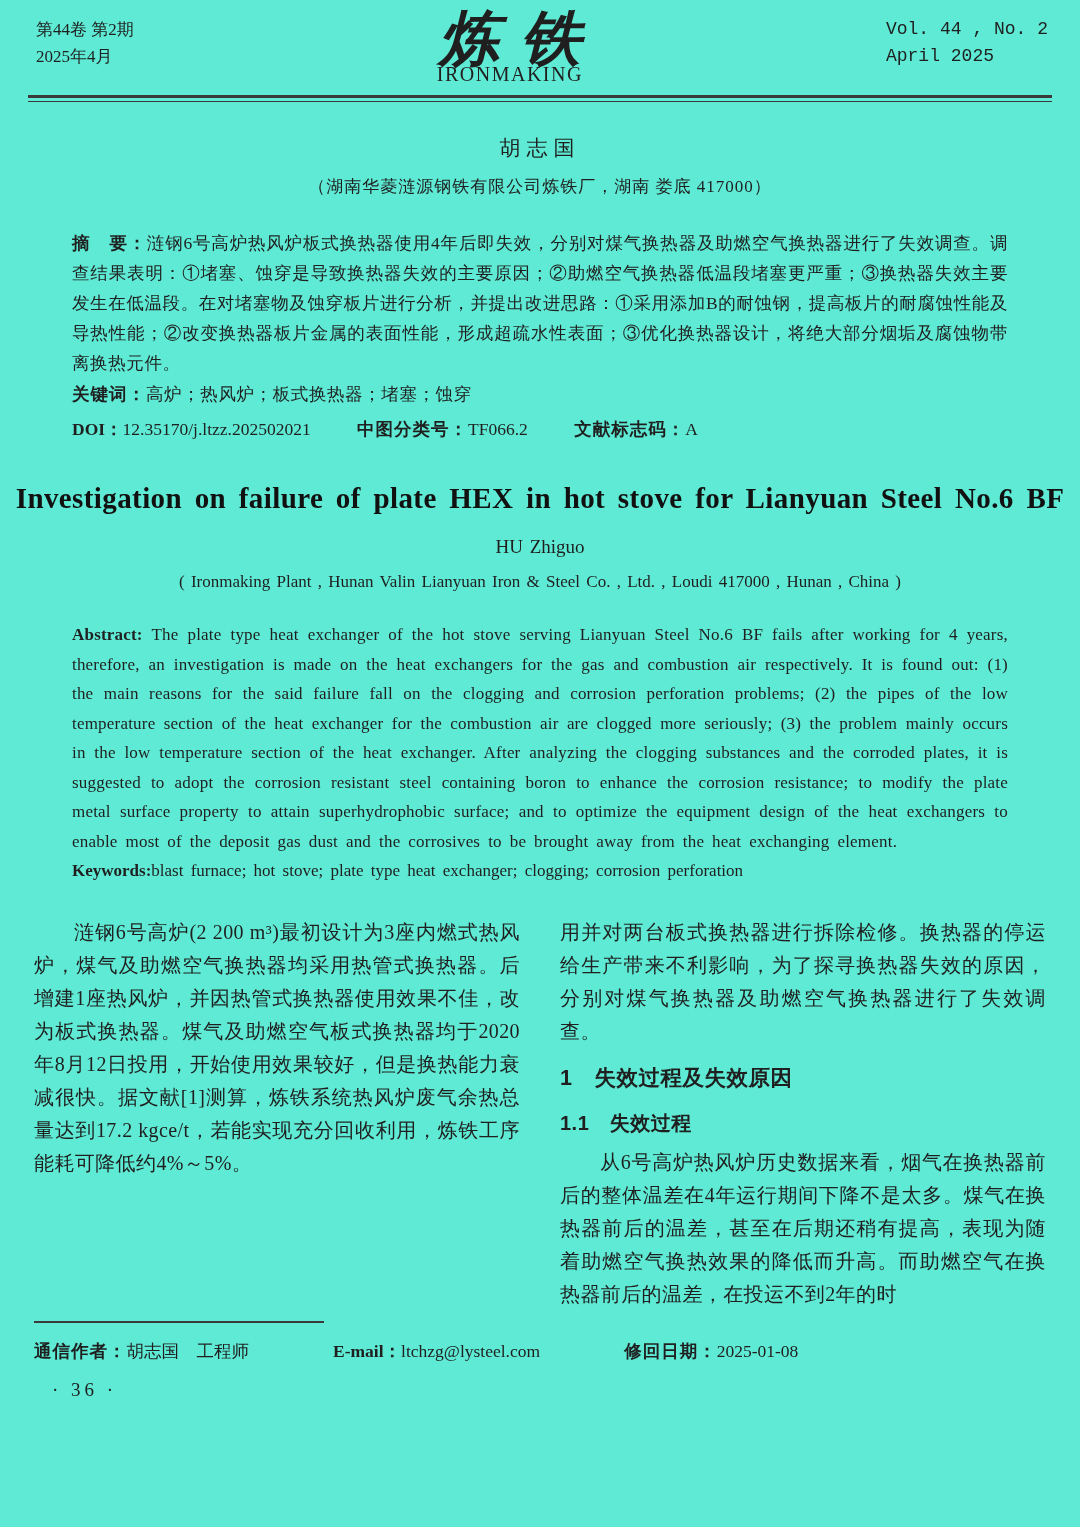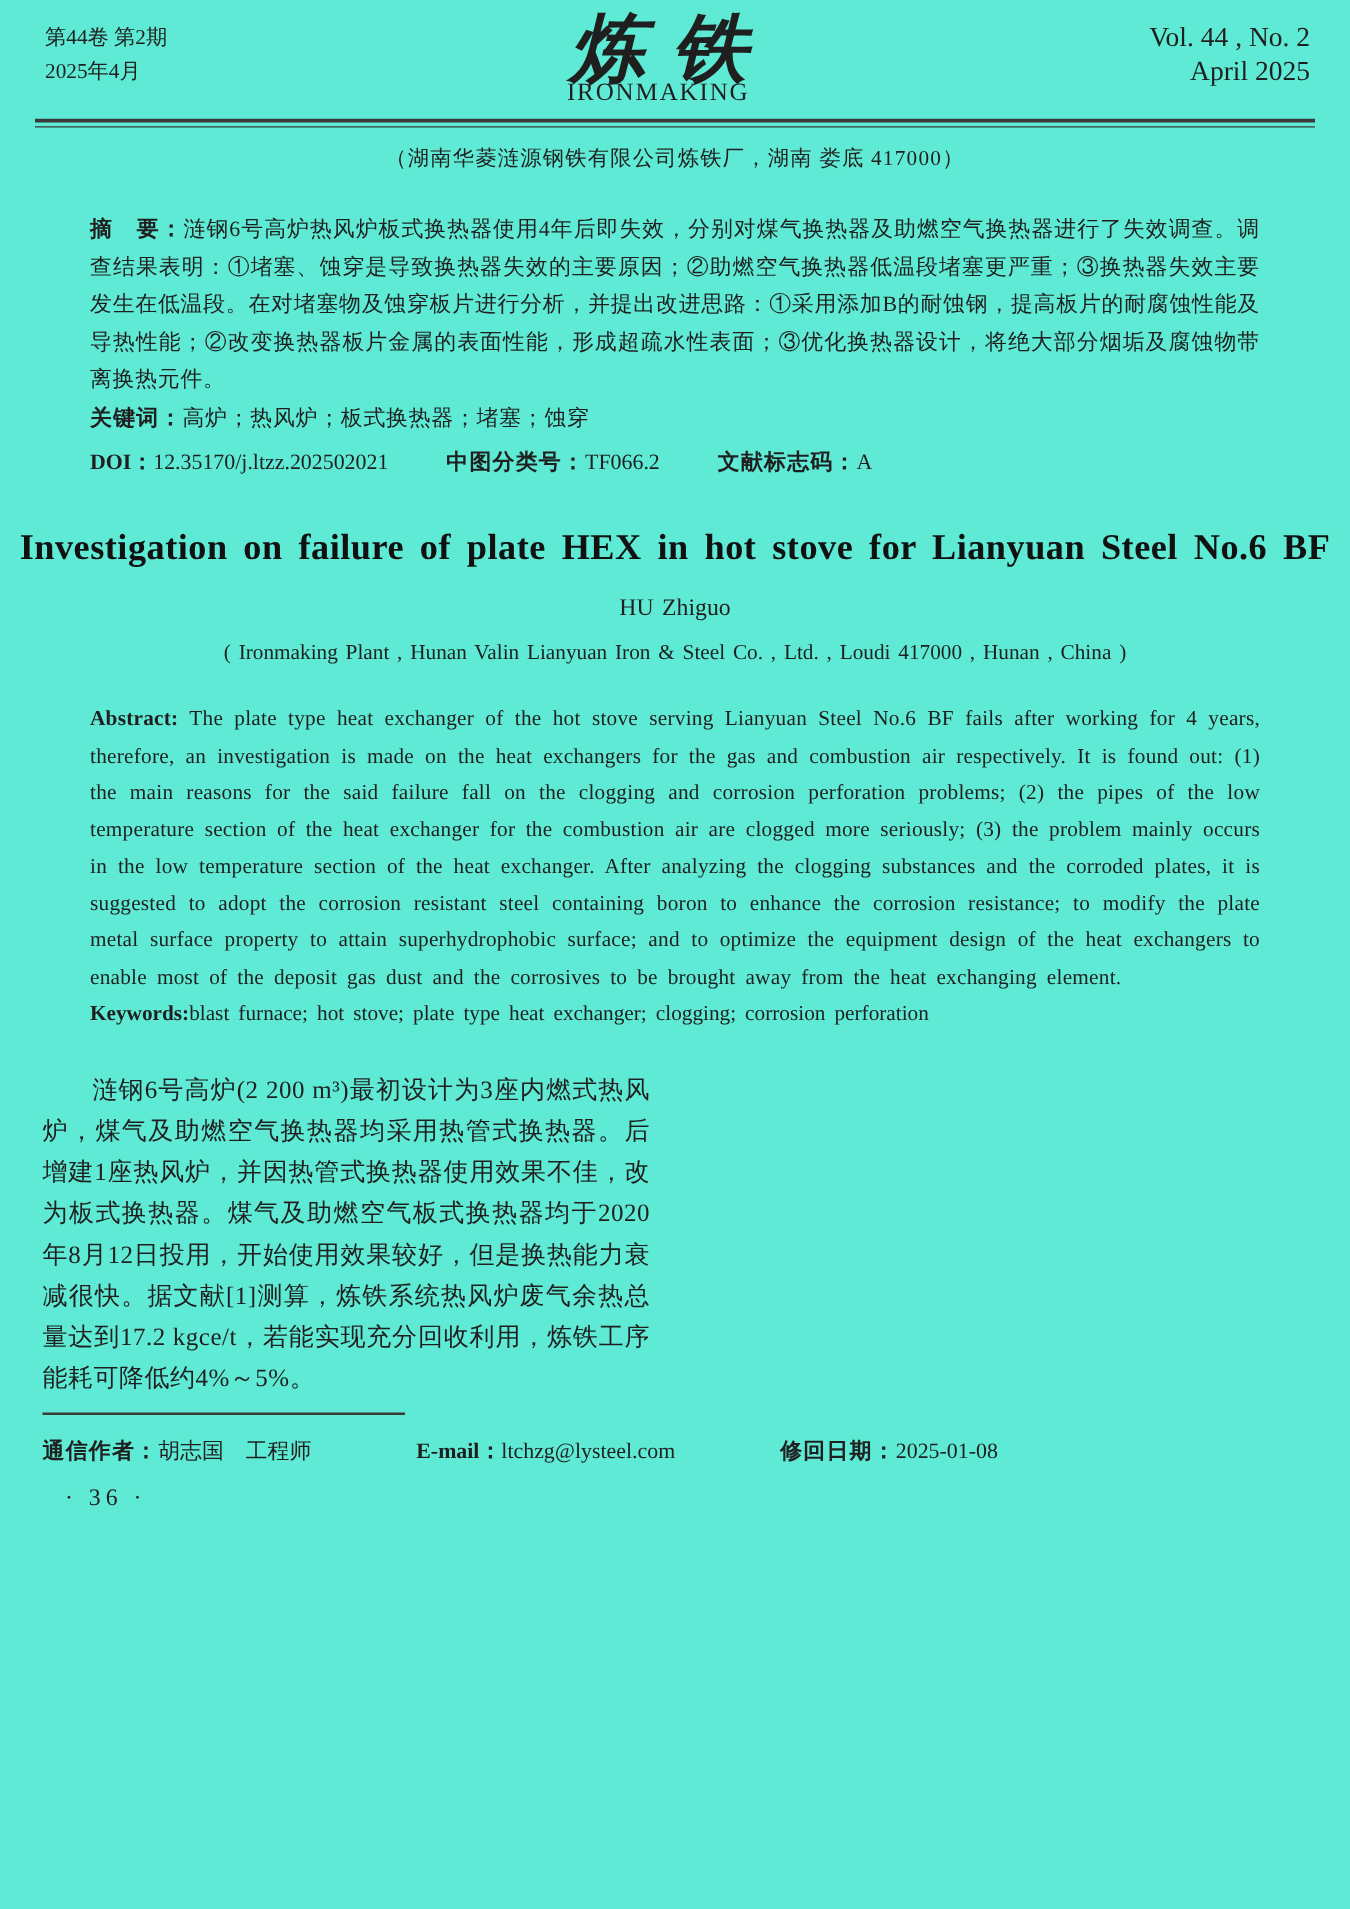--- a/index.html
+++ b/index.html
@@ -10,21 +10,21 @@
   }
   
   .jheader{display:flex;justify-content:space-between;align-items:flex-start;
     padding:16px 32px 0 36px;}
   .jh-left{font-size:17px;line-height:27px;}
   .jh-center{text-align:center;margin-top:0;}
   .logo-cn{font-size:60px;font-weight:bold;font-style:italic;
     letter-spacing:22px;padding-left:22px;line-height:46px;
     font-family:"Liberation Serif","DejaVu Serif",serif;}
   .logo-en{font-size:20px;letter-spacing:1.5px;margin-top:0;line-height:24px;}
-  .jh-right{font-size:22px;line-height:27px;text-align:right;}
+  .jh-right{font-size:18px;line-height:27px;font-family:Liberation Mono, monospace;}
   .double-rule{margin:9px 28px 0 28px;height:3px;
     border-top:3px solid #3a3a3a;border-bottom:1px solid #3a3a3a;}
   
   .title-cn{text-align:center;font-size:38px;font-weight:bold;color:#111;
     margin-top:58px;letter-spacing:4px;line-height:46px;}
   .author-cn{text-align:center;font-size:21px;margin-top:32px;letter-spacing:6px;}
   .affil-cn{text-align:center;font-size:17px;margin-top:13px;letter-spacing:1px;}
   
   .abs-block{margin:30px 72px 0 72px;}
   .abs-cn{font-size:17.5px;line-height:30px;text-align:justify;letter-spacing:0.6px;}
@@ -72,20 +72,21 @@
       <div class="logo-cn">炼铁</div>
       <div class="logo-en">IRONMAKING</div>
     </div>
     <div class="jh-right">
       <div>Vol. 44 , No. 2</div>
       <div>April   2025</div>
     </div>
   </div>
   <div class="double-rule"></div>
 
+  <div class="author-cn">胡志国</div>
   <div class="affil-cn">（湖南华菱涟源钢铁有限公司炼铁厂，湖南 娄底 417000）</div>
 
   <div class="abs-block">
     <div class="abs-cn"><span class="lbl-cn">摘　要：</span><span>涟钢6号高炉热风炉板式换热器使用4年后即失效，分别对煤气换热器及助燃空气换热器进行了失效调查。调查结果表明：①堵塞、蚀穿是导致换热器失效的主要原因；②助燃空气换热器低温段堵塞更严重；③换热器失效主要发生在低温段。在对堵塞物及蚀穿板片进行分析，并提出改进思路：①采用添加B的耐蚀钢，提高板片的耐腐蚀性能及导热性能；②改变换热器板片金属的表面性能，形成超疏水性表面；③优化换热器设计，将绝大部分烟垢及腐蚀物带离换热元件。</span></div>
     <div class="kw-line"><span class="lbl-cn">关键词：</span><span>高炉；热风炉；板式换热器；堵塞；蚀穿</span></div>
     <div class="doi-line">
       <span class="seg"><span class="lbl-en-b">DOI：</span><span>12.35170/j.ltzz.202502021</span></span>
       <span class="seg"><span class="lbl-cn">中图分类号：</span><span>TF066.2</span></span>
       <span class="seg"><span class="lbl-cn">文献标志码：</span><span>A</span></span>
     </div>
@@ -95,20 +96,26 @@
   <div class="author-en">HU Zhiguo</div>
   <div class="affil-en">( Ironmaking Plant , Hunan Valin Lianyuan Iron &amp; Steel Co. , Ltd. , Loudi 417000 , Hunan , China )</div>
 
   <div class="abs-en"><span class="lbl-en-b">Abstract:</span> <span>The plate type heat exchanger of the hot stove serving Lianyuan Steel No.6 BF fails after working for 4 years, therefore, an investigation is made on the heat exchangers for the gas and combustion air respectively. It is found out: (1) the main reasons for the said failure fall on the clogging and corrosion perforation problems; (2) the pipes of the low temperature section of the heat exchanger for the combustion air are clogged more seriously; (3) the problem mainly occurs in the low temperature section of the heat exchanger. After analyzing the clogging substances and the corroded plates, it is suggested to adopt the corrosion resistant steel containing boron to enhance the corrosion resistance; to modify the plate metal surface property to attain superhydrophobic surface; and to optimize the equipment design of the heat exchangers to enable most of the deposit gas dust and the corrosives to be brought away from the heat exchanging element.</span></div>
   <div class="kw-en"><span class="lbl-en-b">Keywords:</span><span>blast furnace; hot stove; plate type heat exchanger; clogging; corrosion perforation</span></div>
 
   <div class="columns">
     <div class="col">
       <p class="indent">涟钢6号高炉(2 200 m³)最初设计为3座内燃式热风炉，煤气及助燃空气换热器均采用热管式换热器。后增建1座热风炉，并因热管式换热器使用效果不佳，改为板式换热器。煤气及助燃空气板式换热器均于2020年8月12日投用，开始使用效果较好，但是换热能力衰减很快。据文献[1]测算，炼铁系统热风炉废气余热总量达到17.2 kgce/t，若能实现充分回收利用，炼铁工序能耗可降低约4%～5%。</p>
     </div>
+    <div class="col">
+      <p>用并对两台板式换热器进行拆除检修。换热器的停运给生产带来不利影响，为了探寻换热器失效的原因，分别对煤气换热器及助燃空气换热器进行了失效调查。</p>
+      <div class="sec-h1">1　失效过程及失效原因</div>
+      <div class="sec-h2">1.1　失效过程</div>
+      <p class="indent">从6号高炉热风炉历史数据来看，烟气在换热器前后的整体温差在4年运行期间下降不是太多。煤气在换热器前后的温差，甚至在后期还稍有提高，表现为随着助燃空气换热效果的降低而升高。而助燃空气在换热器前后的温差，在投运不到2年的时</p>
+    </div>
   </div>
 
   <div class="footnote-rule"></div>
   <div class="footer-line">
     <span class="fseg"><span class="lbl-cn">通信作者：</span><span>胡志国　工程师</span></span>
     <span class="fseg"><span class="lbl-en-b">E-mail：</span><span>ltchzg@lysteel.com</span></span>
     <span class="fseg"><span class="lbl-cn">修回日期：</span><span>2025-01-08</span></span>
   </div>
   <div class="page-number">· 36 ·</div>
 

